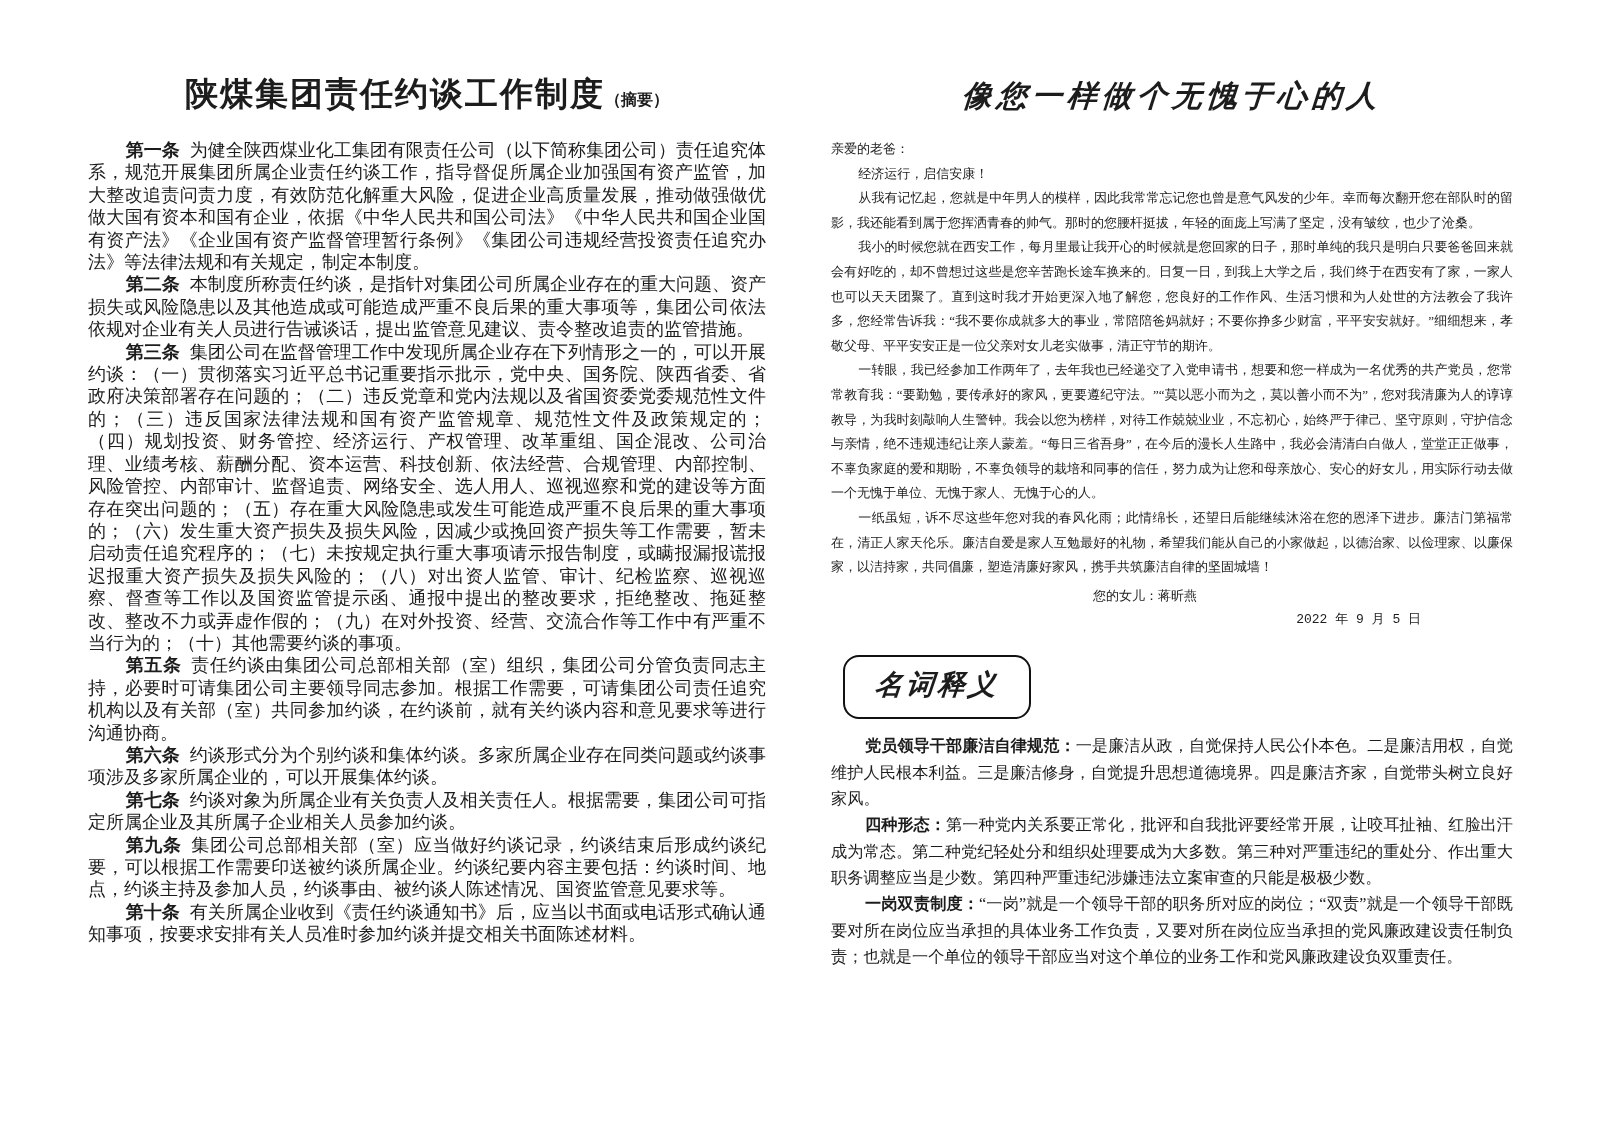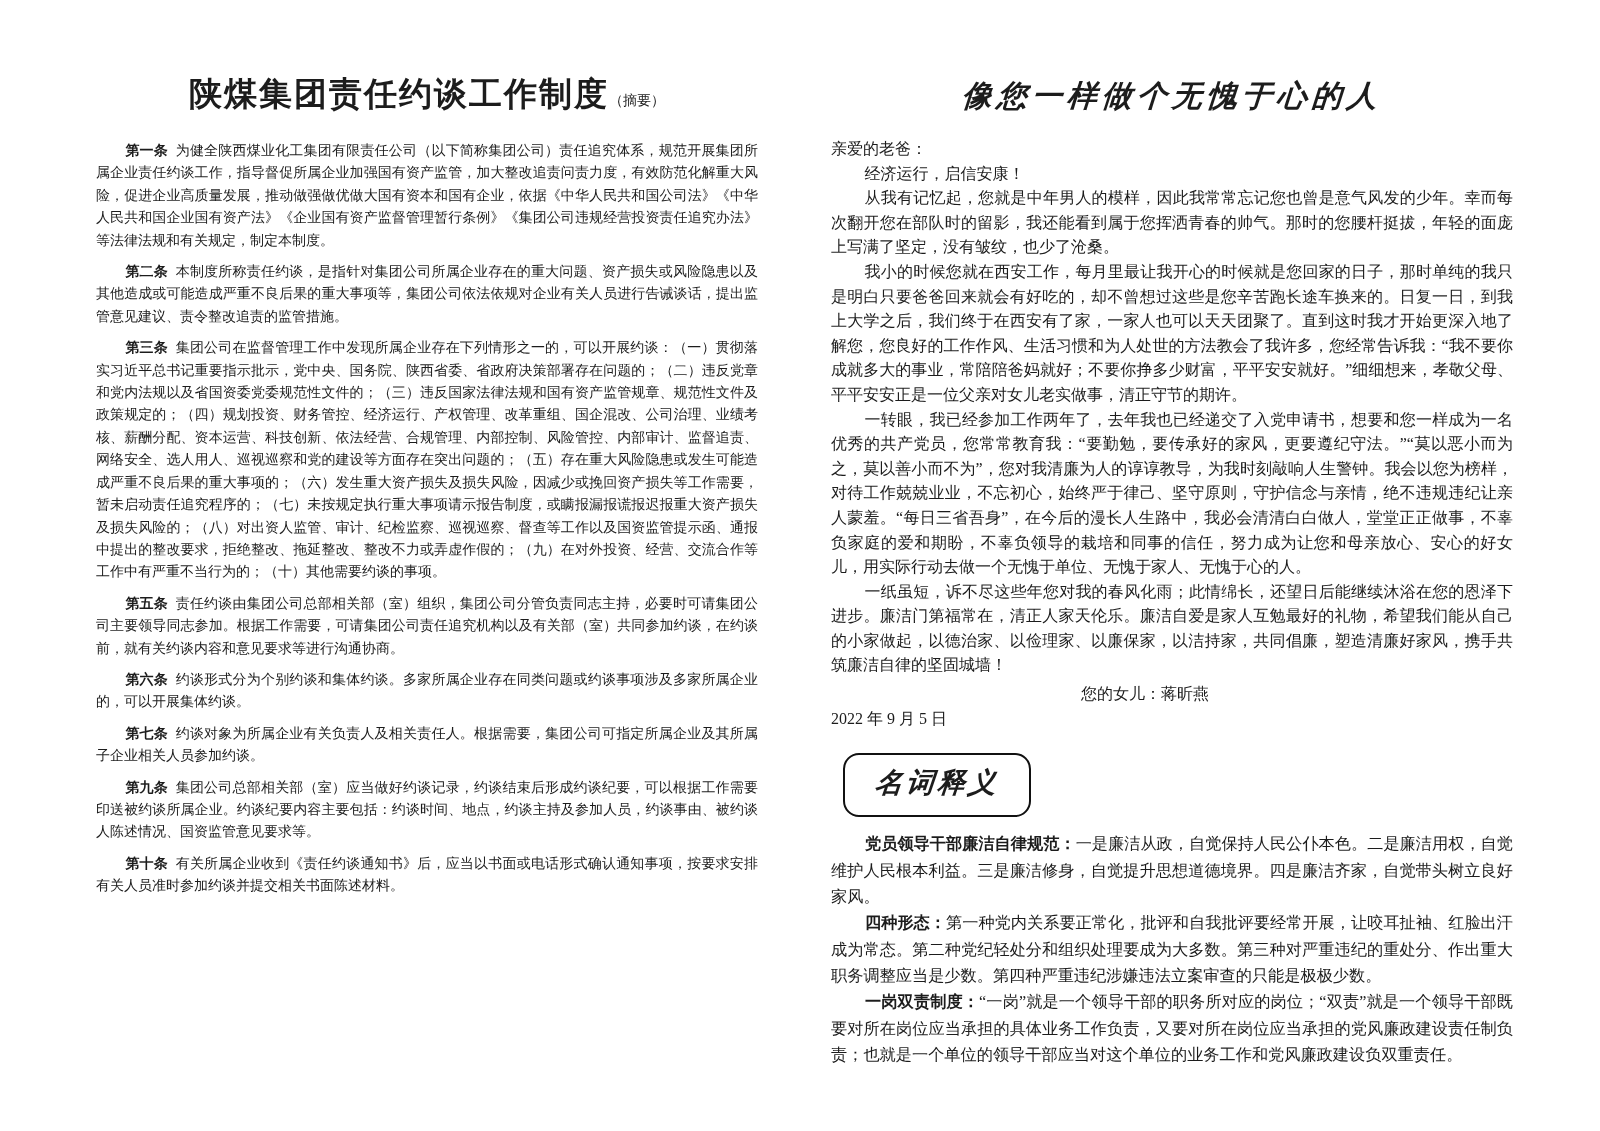--- a/index.html
+++ b/index.html
@@ -22,28 +22,28 @@
 
   .doc-title {
     margin: 0 0 22px 0;
     text-align: center;
     font-size: 33px;
     font-weight: 700;
     letter-spacing: 2px;
     white-space: nowrap;
   }
   .doc-title .suffix {
-    font-size: 14px;
-    font-weight: 400;
+    font-size: 16px;
+    font-weight: 700;
     letter-spacing: 0;
   }
 
   .articles p {
-    margin: 8px;
-    font-size: 14px;
+    margin: 0;
+    font-size: 18px;
     line-height: 22.4px;
     text-align: justify;
     text-indent: 2.1em;
   }
   .article-label {
     font-family: "Liberation Sans", sans-serif;
     font-weight: 700;
     margin-right: 0.55em;
   }
 
@@ -53,33 +53,35 @@
     font-size: 30px;
     font-weight: 800;
     font-style: italic;
     letter-spacing: 5px;
     transform: skewX(-4deg);
     white-space: nowrap;
   }
 
   .letter p {
     margin: 0;
-    font-size: 16px;
+    font-size: 13px;
     line-height: 24.6px;
     text-align: justify;
   }
   .letter .salutation { text-indent: 0; }
   .letter .indent { text-indent: 2.1em; }
   .letter .sig {
     text-align: center;
     padding-right: 54px;
     margin-top: 4px;
   }
   .letter .date {
+    text-align: right;
     padding-right: 92px;
+    font-family: Liberation Mono, monospace;
   }
 
   .glossary-box {
     display: inline-block;
     margin: 22px 0 14px 12px;
     border: 2.5px solid #111;
     border-radius: 16px;
     padding: 9px 30px 13px 30px;
   }
   .glossary-box .brush-label {

